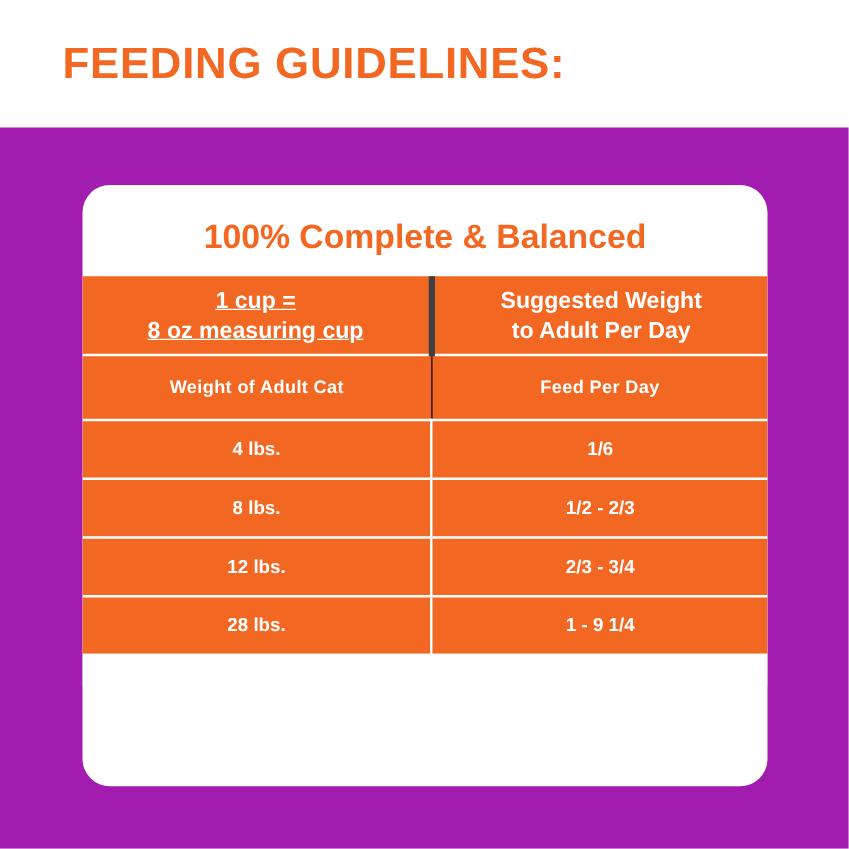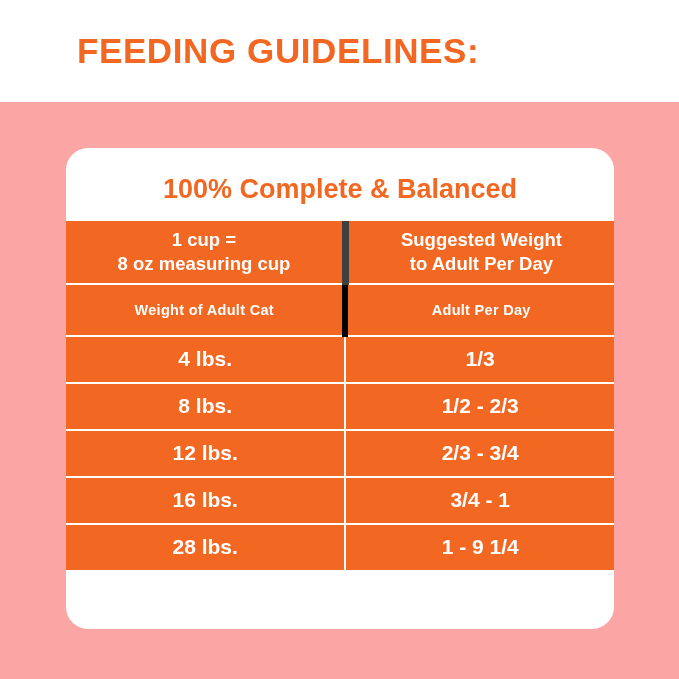--- a/index.html
+++ b/index.html
@@ -25,35 +25,35 @@
     position: absolute;
     left: 0;
     top: 0;
     width: 679px;
     height: 102px;
     background: #ffffff;
     display: flex;
     align-items: center;
   }
   #page-title {
-    margin-left: 77px;
+    margin-left: 50px;
     color: #f26722;
     font-size: 35px;
     font-weight: bold;
     letter-spacing: 0.6px;
     white-space: nowrap;
   }
   
   #orange-panel {
     position: absolute;
     left: 0;
     top: 102px;
     width: 679px;
     height: 577px;
-    background: #fca5a5;
+    background: #a21caf;
   }
   
   #guidelines-card {
     position: absolute;
     left: 66px;
     top: 46px;
     width: 548px;
     height: 481px;
     background: #ffffff;
     border-radius: 22px;
@@ -85,39 +85,40 @@
   tr.banner-row td {
     background: #f26722;
     color: #ffffff;
     font-size: 18.5px;
     font-weight: bold;
     line-height: 1.3;
     height: 62px;
     padding: 6px 8px;
   }
   tr.banner-row td.cup-col {
-    border-right: 7px solid #404040;
+    border-right: 5px solid #404040;
+    text-decoration: underline;
   }
   tr.subhead-row td {
     background: #f26722;
     color: #ffffff;
     font-size: 14.5px;
     font-weight: bold;
     height: 50px;
     letter-spacing: 0.3px;
     border-top: 2px solid #ffffff;
   }
   tr.subhead-row td.cup-col {
-    border-right: 6px solid #000000;
+    border-right: 1px solid #000000;
     margin-top: 43px;
   }
   tr.data-row td {
     background: #f26722;
     color: #ffffff;
-    font-size: 21px;
+    font-size: 15px;
     font-weight: bold;
     height: 45px;
     border-top: 2px solid #ffffff;
   }
   tr.data-row td.cup-col {
     border-right: 2px solid #ffffff;
   }
   
   #table-wrap {
     position: relative;
@@ -153,38 +154,34 @@
                 <div>8 oz measuring cup</div>
               </td>
               <td class="amount-col">
                 <div>Suggested Weight</div>
                 <div>to Adult Per Day</div>
               </td>
             </tr>
 
             <tr class="subhead-row">
               <td class="cup-col">Weight of Adult Cat</td>
-              <td class="amount-col">Adult Per Day</td>
+              <td class="amount-col">Feed Per Day</td>
             </tr>
 
             <tr class="data-row">
               <td class="cup-col">4 lbs.</td>
-              <td class="amount-col">1/3</td>
+              <td class="amount-col">1/6</td>
             </tr>
             <tr class="data-row">
               <td class="cup-col">8 lbs.</td>
               <td class="amount-col">1/2 - 2/3</td>
             </tr>
             <tr class="data-row">
               <td class="cup-col">12 lbs.</td>
               <td class="amount-col">2/3 - 3/4</td>
-            </tr>
-            <tr class="data-row">
-              <td class="cup-col">16 lbs.</td>
-              <td class="amount-col">3/4 - 1</td>
             </tr>
             <tr class="data-row">
               <td class="cup-col">28 lbs.</td>
               <td class="amount-col">1 - 9 1/4</td>
             </tr>
           </tbody>
         </table>
         <div id="bottom-white-strip"></div>
       </div>
 

